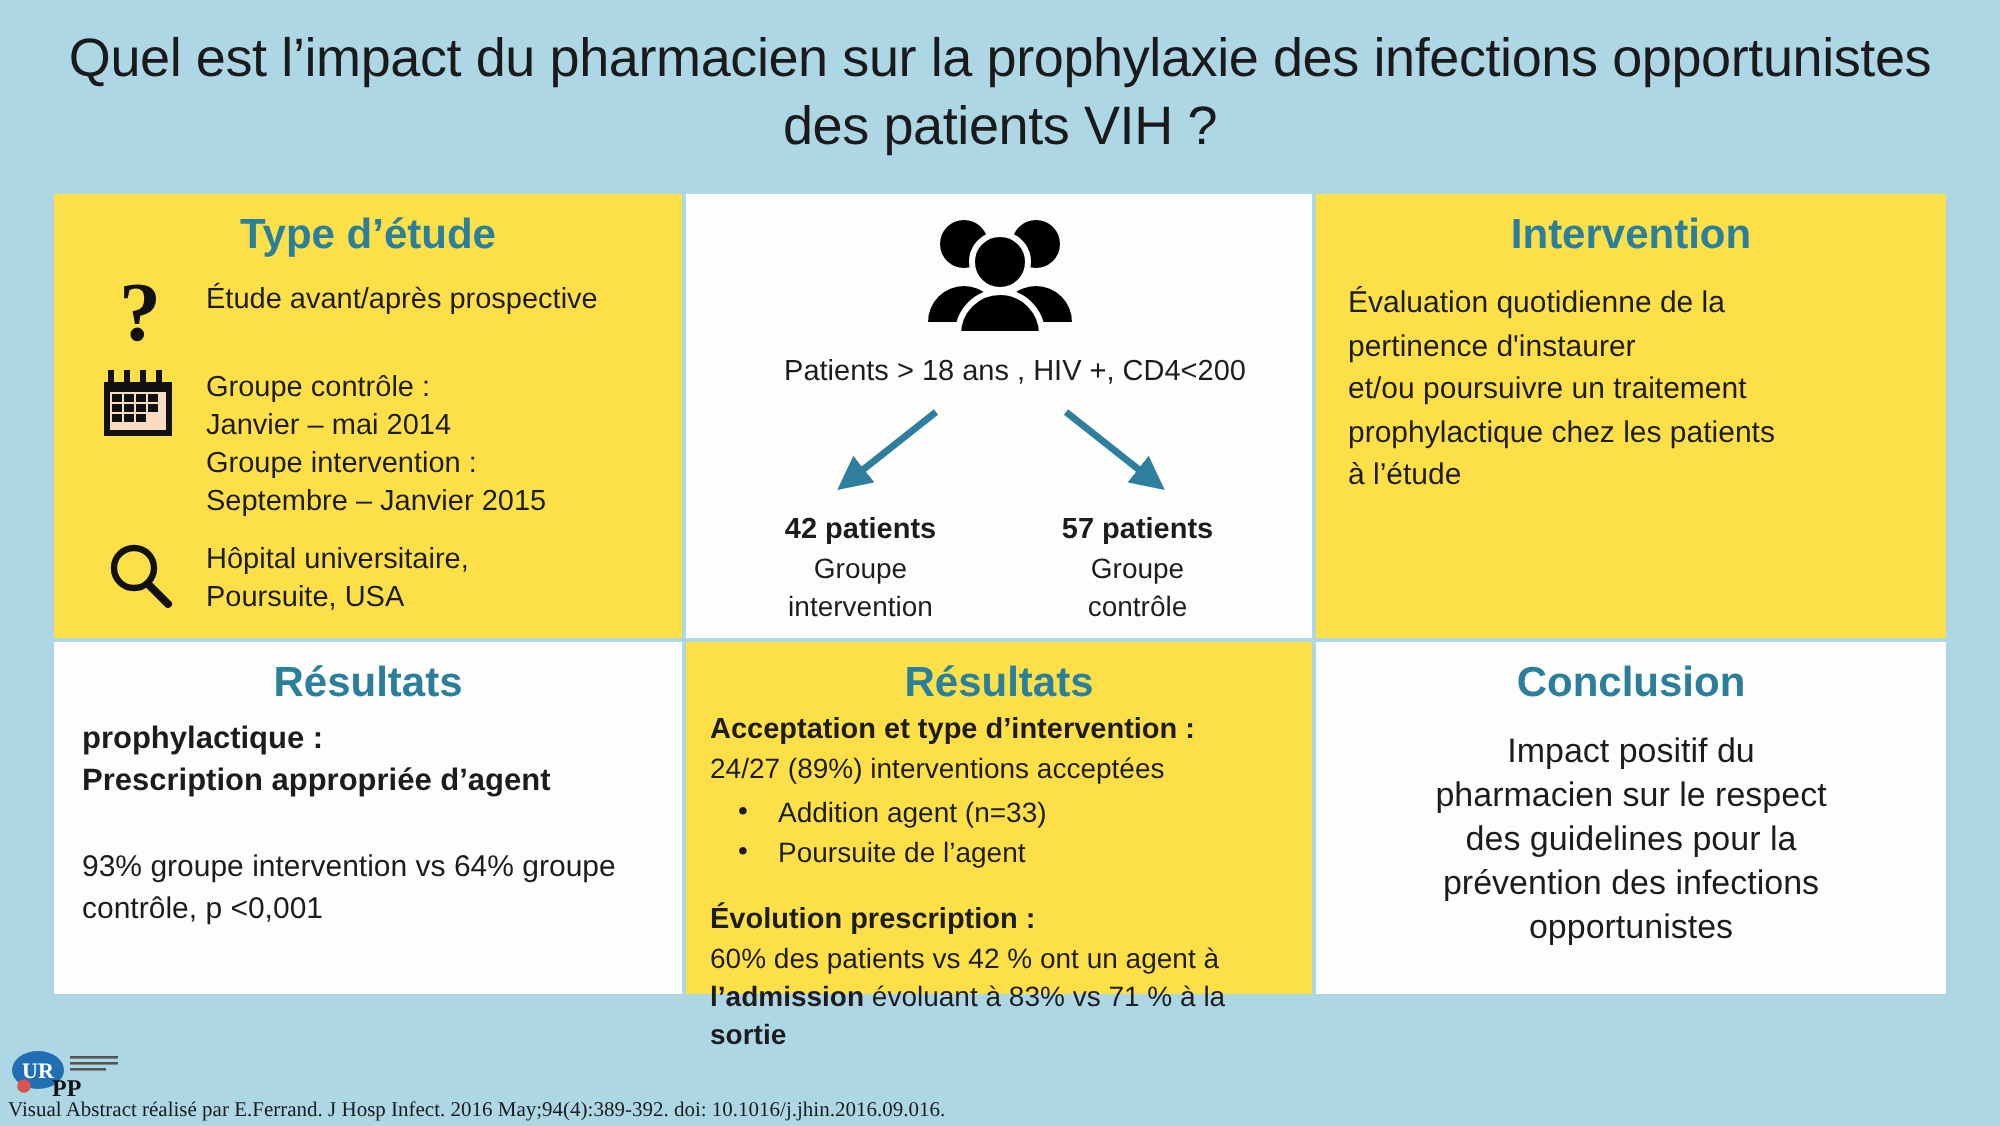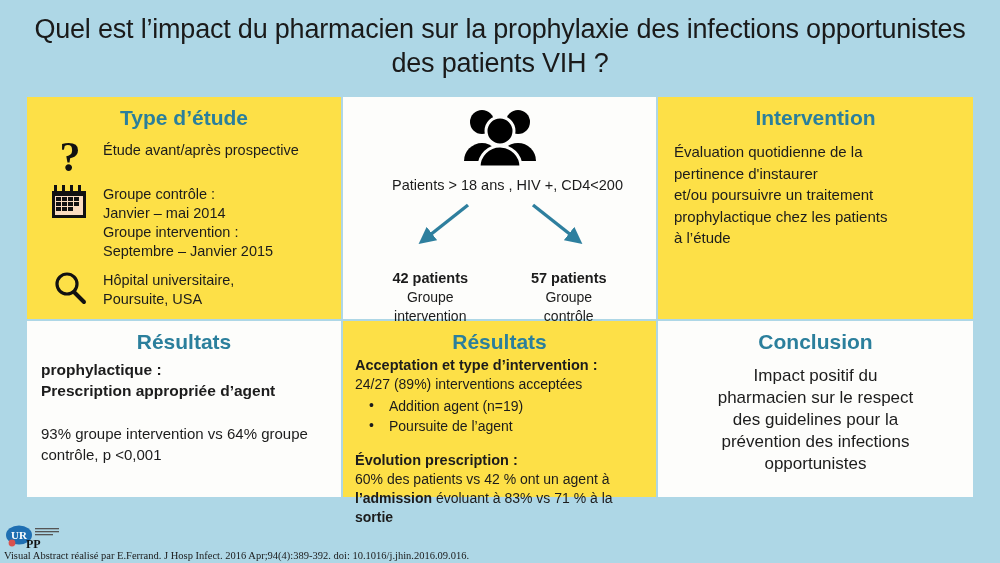--- a/index.html
+++ b/index.html
@@ -111,21 +111,21 @@
   }
   .arrows {
     position: relative;
     height: 56px;
     margin-top: 4px;
   }
   .groups {
     display: flex;
     justify-content: space-around;
     padding: 0 18px;
-    margin-top: 16px;
+    margin-top: 2px;
   }
   .group-col {
     text-align: center;
     font-size: 14px;
     line-height: 19px;
     color: #1c1c1c;
     width: 130px;
   }
   .group-col .n {
     font-weight: bold;
@@ -361,21 +361,21 @@
       <span style="font-size:15px;line-height:21px;display:block;">contrôle, p &lt;0,001</span>
     </div>
   </div>
 
   <div class="panel peach col-b row-bot">
     <div class="heading">Résultats</div>
     <div class="res-mid-body">
       <span class="sub">Acceptation et type d’intervention :</span>
       <span class="line">24/27 (89%) interventions  acceptées</span>
       <ul class="bullets">
-        <li>Addition agent (n=19)</li>
+        <li>Addition agent (n=33)</li>
         <li>Poursuite de l’agent</li>
       </ul>
       <div class="gap"></div>
       <span class="sub">Évolution prescription :</span>
       <span class="evo"><span>60% des patients vs 42 %  ont un agent à </span><b>l’admission</b><span> évoluant  à 83% vs 71 % à la </span><b>sortie</b></span>
     </div>
   </div>
 
   <div class="panel white col-c row-bot">
     <div class="heading">Conclusion</div>
@@ -397,14 +397,14 @@
       <text x="15" y="14" font-family="Liberation Serif, serif" font-size="11" font-weight="bold" fill="#ffffff" text-anchor="middle">UR</text>
       <text x="22" y="23" font-family="Liberation Serif, serif" font-size="12" font-weight="bold" fill="#111111">PP</text>
       <g fill="#555">
         <rect x="31" y="3" width="24" height="1.3"></rect>
         <rect x="31" y="6" width="24" height="1.3"></rect>
         <rect x="31" y="9" width="18" height="1.3"></rect>
       </g>
       <circle cx="8" cy="18" r="3.4" fill="#d9534f"></circle>
     </svg>
   </div>
-  <div class="footer-text">Visual Abstract réalisé par E.Ferrand. J Hosp Infect. 2016 Apr;94(4):389-392. doi: 10.1016/j.jhin.2016.09.016.</div>
+  <div class="footer-text">Visual Abstract réalisé par E.Ferrand. J Hosp Infect. 2016 May;94(4):389-392. doi: 10.1016/j.jhin.2016.09.016.</div>
 </div>
 
 </body></html>

